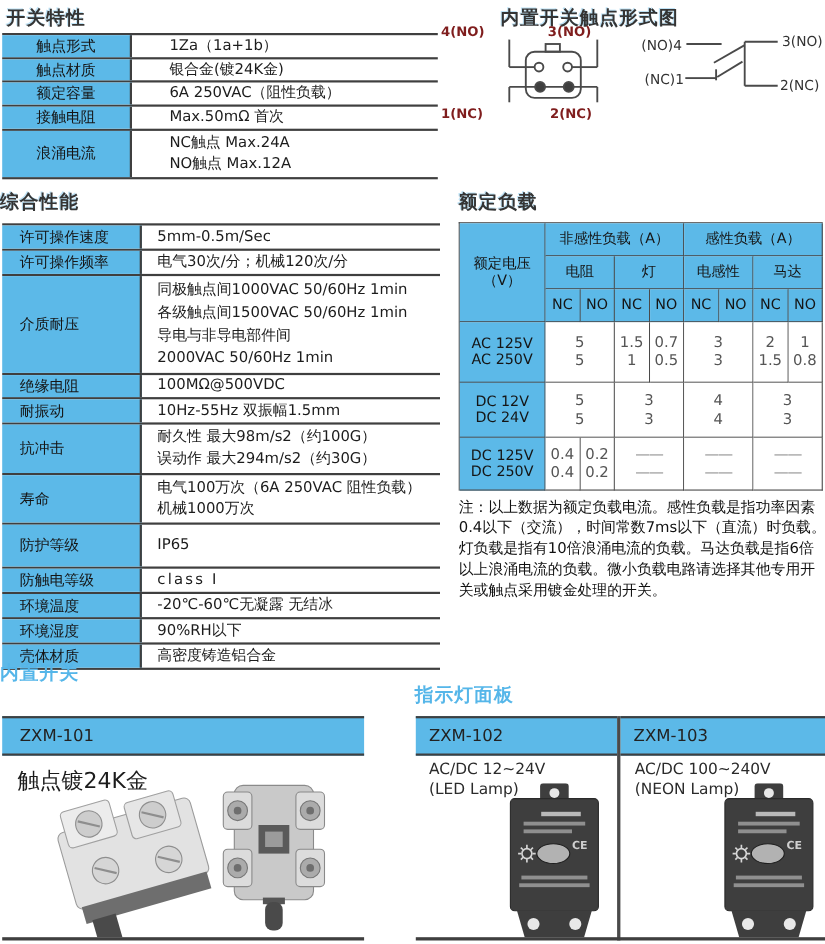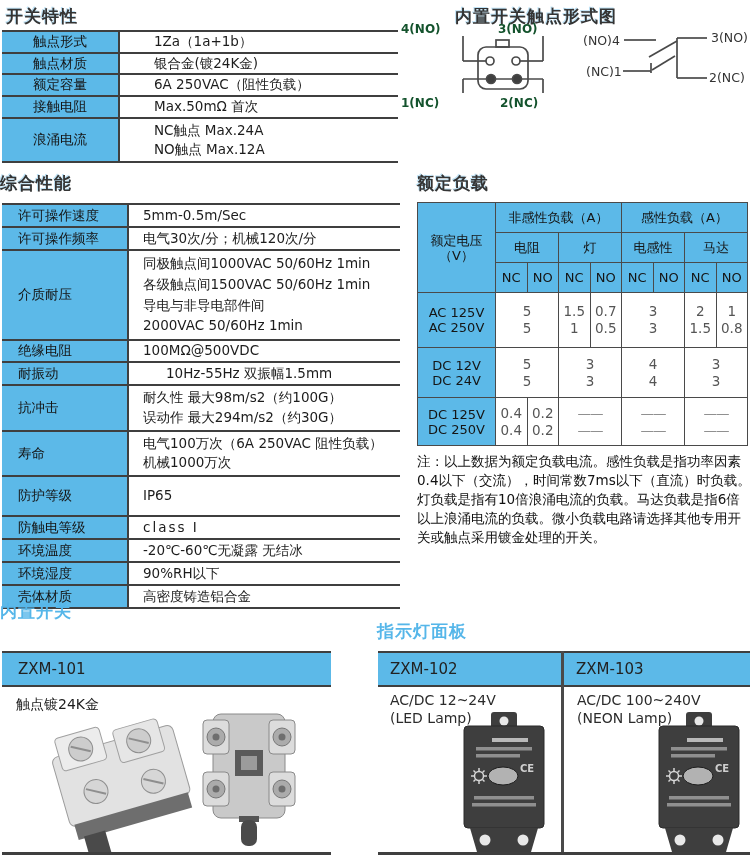--- a/index.html
+++ b/index.html
@@ -28,30 +28,30 @@
          border-top:1.5px solid #4a4a4a;border-left:1.5px solid #4a4a4a;box-sizing:border-box;}
   #rated > div{border-right:1.5px solid #4a4a4a;border-bottom:1.5px solid #4a4a4a;
          box-sizing:border-box;display:flex;flex-direction:column;align-items:center;
          justify-content:center;}
   .hb{background:#5cb9e8;font-size:13px;color:#151515;line-height:15px;text-align:center;}
   .dc{color:#555;font-size:13.5px;line-height:17px;background:#fff;}
   .dash{color:#909090;letter-spacing:-1px;}
   .note{position:absolute;left:417px;top:452px;width:334px;font-size:13.5px;
         line-height:19px;color:#111;}
   
-  .pin{position:absolute;font-size:12px;font-weight:bold;color:#14532d;}
+  .pin{position:absolute;font-size:12px;font-weight:bold;color:#7f1d1d;}
   .schlbl{position:absolute;font-size:12.5px;color:#333;}
   
   .model-bar{position:absolute;background:#5cb9e8;height:32px;border-top:2.5px solid #3f3f3f;
              border-bottom:2.5px solid #3f3f3f;box-sizing:content-box;display:flex;align-items:center;
              font-size:15px;color:#222;}
   .volt{position:absolute;font-size:14px;color:#2b2b2b;line-height:18px;}
   .hline{position:absolute;height:2.5px;background:#3f3f3f;}
   .vdivider{position:absolute;width:2.5px;background:#4a4a4a;}
-  .feature-text{position:absolute;font-size:14px;color:#1c1c1c;}
+  .feature-text{position:absolute;font-size:20px;color:#1c1c1c;}
 </style>
 </head>
 <body>
 
 <div id="root">
 
   <div class="abs sec-title" style="left:6px;top:5px;">开关特性</div>
 
   <div class="spec-table t1" style="left:2px;top:30px;width:396px;">
     <div class="srow" style="height:22px;">
@@ -149,21 +149,21 @@
         <div class="vline">导电与非导电部件间</div>
         <div class="vline">2000VAC 50/60Hz 1min</div>
       </div>
     </div>
     <div class="srow" style="height:22px;">
       <div class="slabel">绝缘电阻</div>
       <div class="sval">
           <div class="vline">100MΩ@500VDC</div>
         </div>
     </div>
-    <div class="srow" style="height:23px;gap:23px;">
+    <div class="srow" style="height:23px;">
       <div class="slabel">耐振动</div>
       <div class="sval">
           <div class="vline">10Hz-55Hz 双振幅1.5mm</div>
         </div>
     </div>
     <div class="srow" style="height:46px;">
       <div class="slabel">抗冲击</div>
       <div class="sval">
         <div class="vline">耐久性 最大98m/s2（约100G）</div>
         <div class="vline">误动作 最大294m/s2（约30G）</div>

